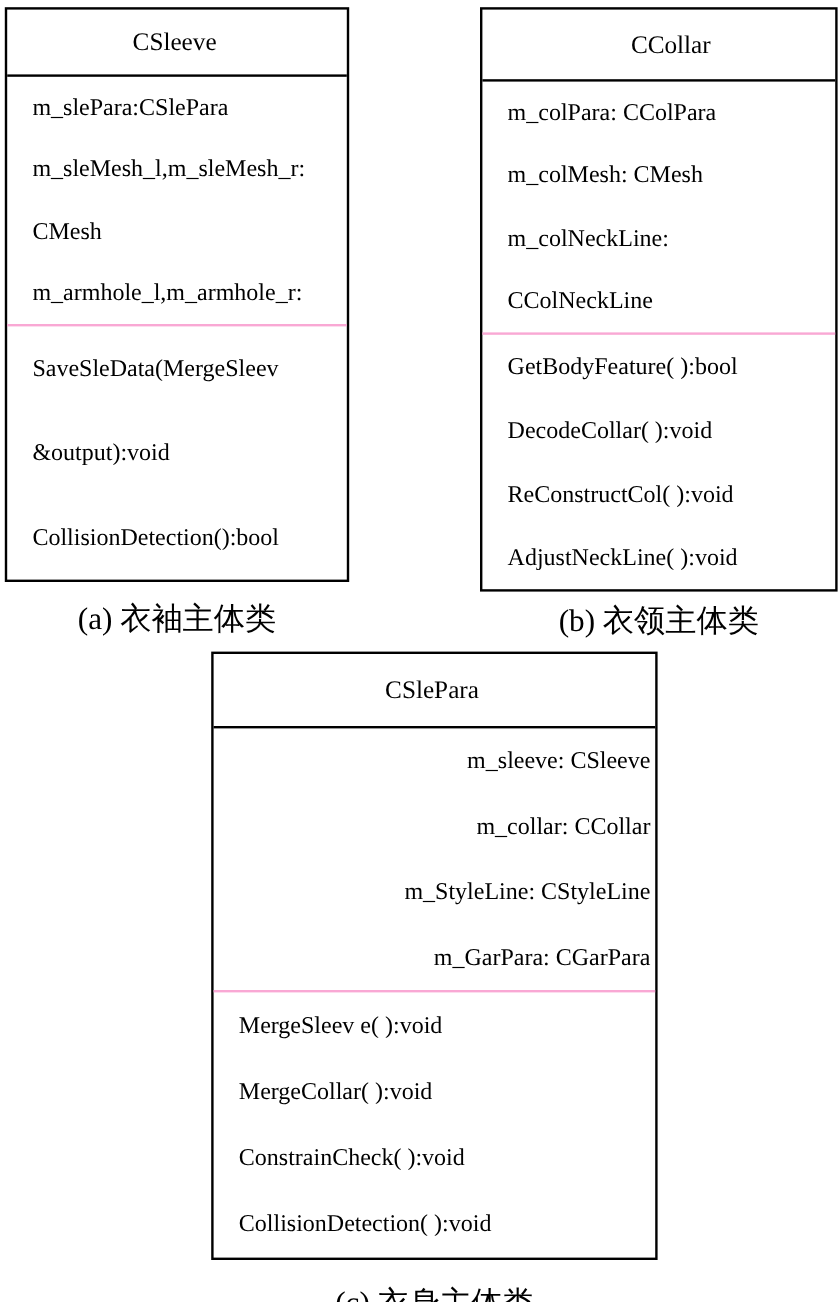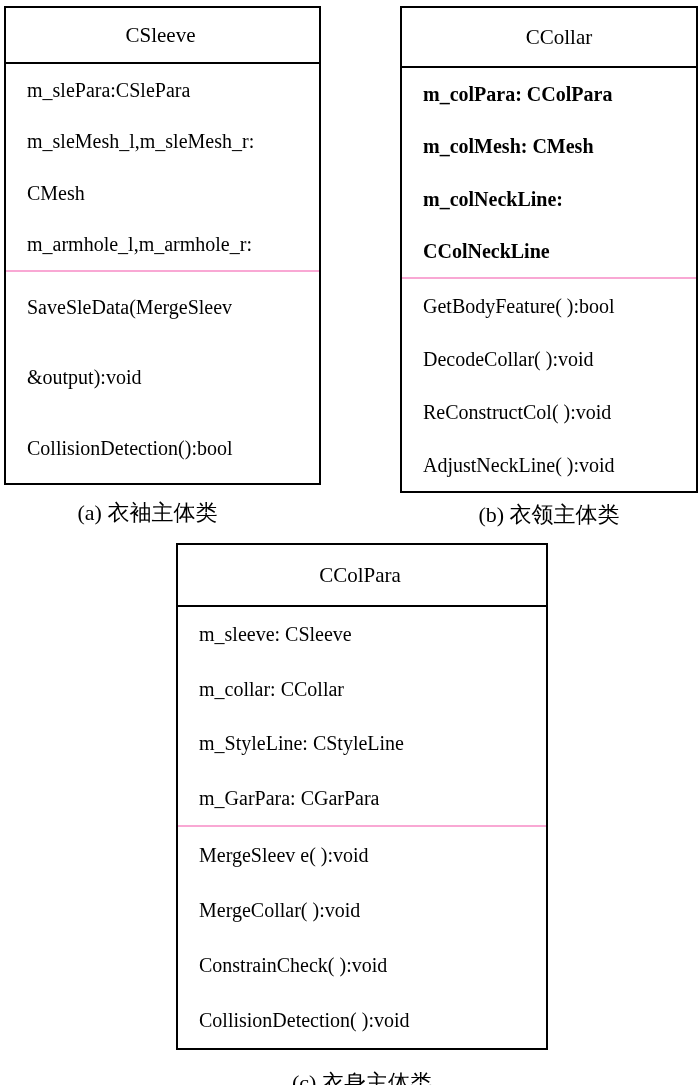--- a/index.html
+++ b/index.html
@@ -41,34 +41,34 @@
     flex: none;
     border-bottom: 2px solid #f9a8d4;
   }
   .compartment.methods { flex: 1; }
   .line {
     font-size: 20px;
     white-space: nowrap;
     line-height: 1.1;
   }
   
-  .box-a { left: 4px; top: 6px; width: 317px; height: 479px; }
+  .box-a { left: 4px; top: 6px; width: 287px; height: 479px; }
   .box-a .title { height: 56px; }
   .box-a .attrs { height: 208px; }
   
   .box-b { left: 400px; top: 6px; width: 298px; height: 487px; }
   .box-b .title { height: 60px; padding-left: 24px; }
-  .box-b .attrs { height: 211px; font-weight: bold; }
+  .box-b .attrs { height: 211px; }
   
   .box-c { left: 176px; top: 543px; width: 372px; height: 507px; }
   .box-c .title { height: 62px; }
-  .box-c .attrs { height: 220px; }
+  .box-c .attrs { height: 220px; text-align: right; }
   .caption {
     position: absolute;
-    font-size: 22px;
+    font-size: 26px;
     text-align: center;
     white-space: nowrap;
   }
   .caption-a { left: 4px;   width: 287px; top: 498px; }
   .caption-b { left: 400px; width: 298px; top: 500px; }
   .caption-c { left: 176px; width: 372px; top: 1068px; text-decoration: underline; }
 </style>
 </head>
 <body>
 
@@ -106,21 +106,21 @@
       <div class="line">GetBodyFeature( ):bool</div>
       <div class="line">DecodeCollar( ):void</div>
       <div class="line">ReConstructCol( ):void</div>
       <div class="line">AdjustNeckLine( ):void</div>
     </div>
   </div>
   <div class="caption caption-b">(b) 衣领主体类</div>
 
   <div class="class-box box-c">
     <div class="compartment title">
-      <span>CColPara</span>
+      <span>CSlePara</span>
     </div>
     <div class="compartment attrs">
       <div class="line">m_sleeve: CSleeve</div>
       <div class="line">m_collar: CCollar</div>
       <div class="line">m_StyleLine: CStyleLine</div>
       <div class="line">m_GarPara: CGarPara</div>
     </div>
     <div class="compartment methods">
       <div class="line">MergeSleev e( ):void</div>
       <div class="line">MergeCollar( ):void</div>

